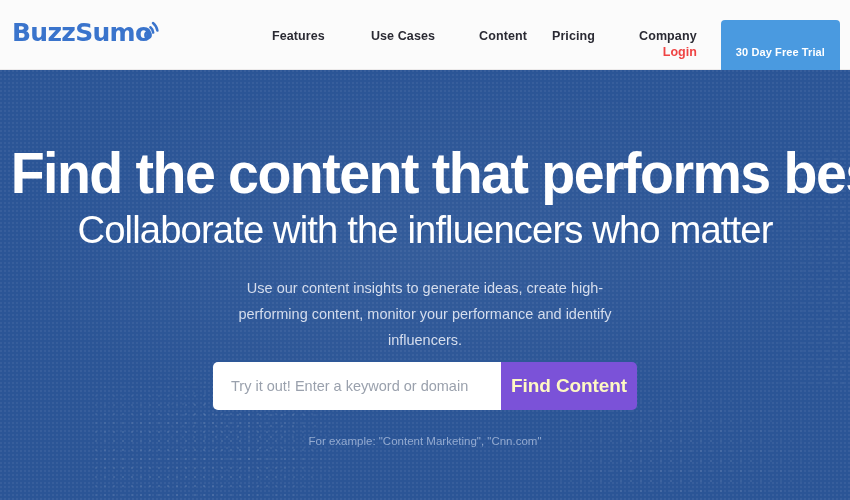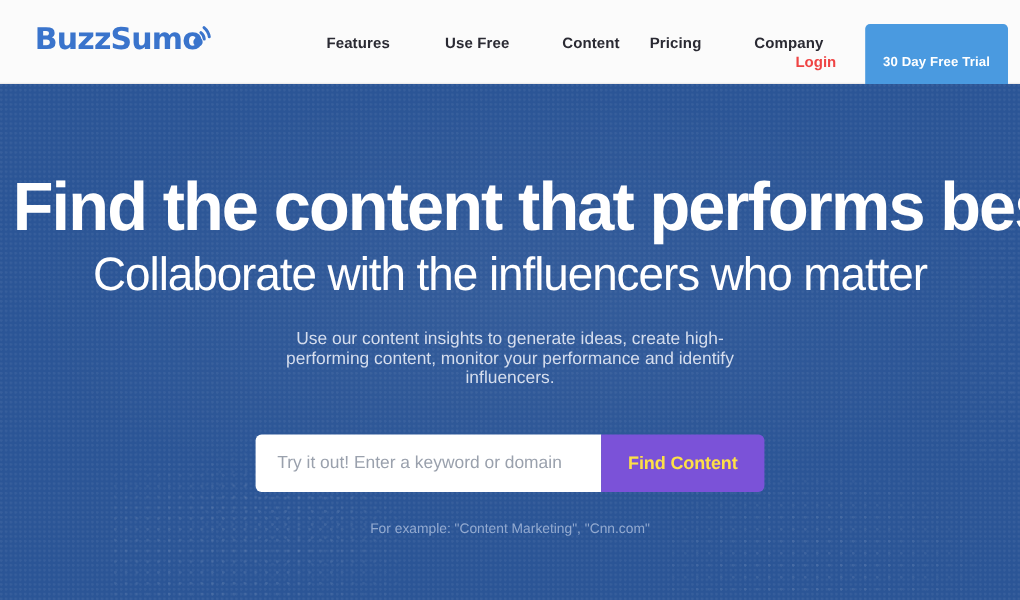--- a/index.html
+++ b/index.html
@@ -26,21 +26,21 @@
     width: 850px;
     height: 70px;
     background: #fbfbfb;
     border-bottom: 1px solid #eceaea;
     display: flex;
     align-items: center;
   }
 
   #logo {
     position: absolute;
-    left: 29px;
+    left: 12px;
     top: 18px;
     display: flex;
     align-items: flex-start;
     height: 34px;
   }
   #logo-text {
     font-size: 25px;
     font-weight: bold;
     color: #3a74cc;
     letter-spacing: -0.7px;
@@ -208,21 +208,21 @@
   }
 
   #body-copy {
     position: absolute;
     top: 205px;
     left: 50%;
     transform: translateX(-50%);
     width: 390px;
     font-size: 14.5px;
     color: #d5dded;
-    line-height: 16px;
+    line-height: 26px;
     font-family: "Liberation Sans", sans-serif;
   }
 
   #search-form {
     position: absolute;
     top: 292px;
     left: 50%;
     transform: translateX(-50%);
     display: flex;
     width: 424px;
@@ -239,22 +239,22 @@
     font-size: 14.5px;
     color: #5b6270;
     font-family: "Liberation Sans", sans-serif;
   }
   #search-input::placeholder { color: #9aa1ad; }
   #find-button {
     width: 136px;
     height: 48px;
     border: none;
     background: #7b52d8;
-    color: #fde047;
-    font-size: 15px;
+    color: #fef9c3;
+    font-size: 19px;
     font-weight: bold;
     border-radius: 0 5px 5px 0;
     cursor: pointer;
     font-family: "Liberation Sans", sans-serif;
     letter-spacing: -0.1px;
   }
 
   #example-text {
     position: absolute;
     top: 365px;
@@ -275,21 +275,21 @@
       <span id="logo-text">BuzzSumo</span>
       <svg id="logo-signal" viewBox="0 0 26 28">
         <circle cx="8" cy="19" r="2.6" fill="none" stroke="#3a74cc" stroke-width="2.6"></circle>
         <path d="M13.2 16.6 A7.6 7.6 0 0 0 10.4 11.2" fill="none" stroke="#3a74cc" stroke-width="2.5" stroke-linecap="round"></path>
         <path d="M17.4 14.6 A12.4 12.4 0 0 0 13.0 7.0" fill="none" stroke="#3a74cc" stroke-width="2.5" stroke-linecap="round"></path>
       </svg>
     </div>
 
     <nav id="nav">
       <span class="nav-item i0">Features</span>
-      <span class="nav-item i1">Use Free</span>
+      <span class="nav-item i1">Use Cases</span>
       <span class="nav-item i2">Content</span>
       <span class="nav-item i3">Pricing</span>
       <span class="nav-item i4">Company</span>
     </nav>
 
     <div id="header-right">
       <span id="login-link">Login</span>
       <button id="trial-button">30 Day Free Trial</button>
     </div>
 

